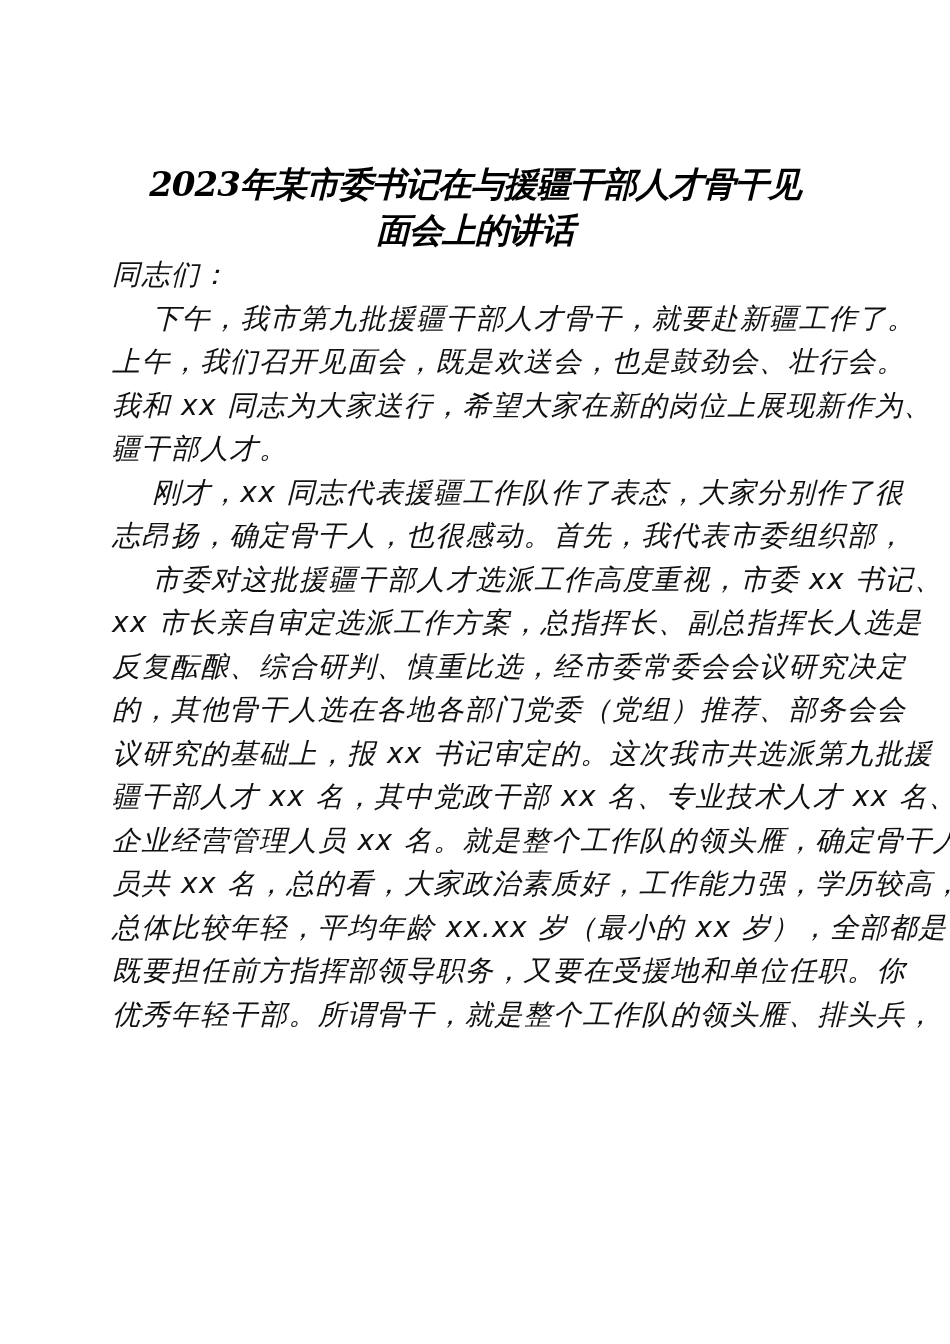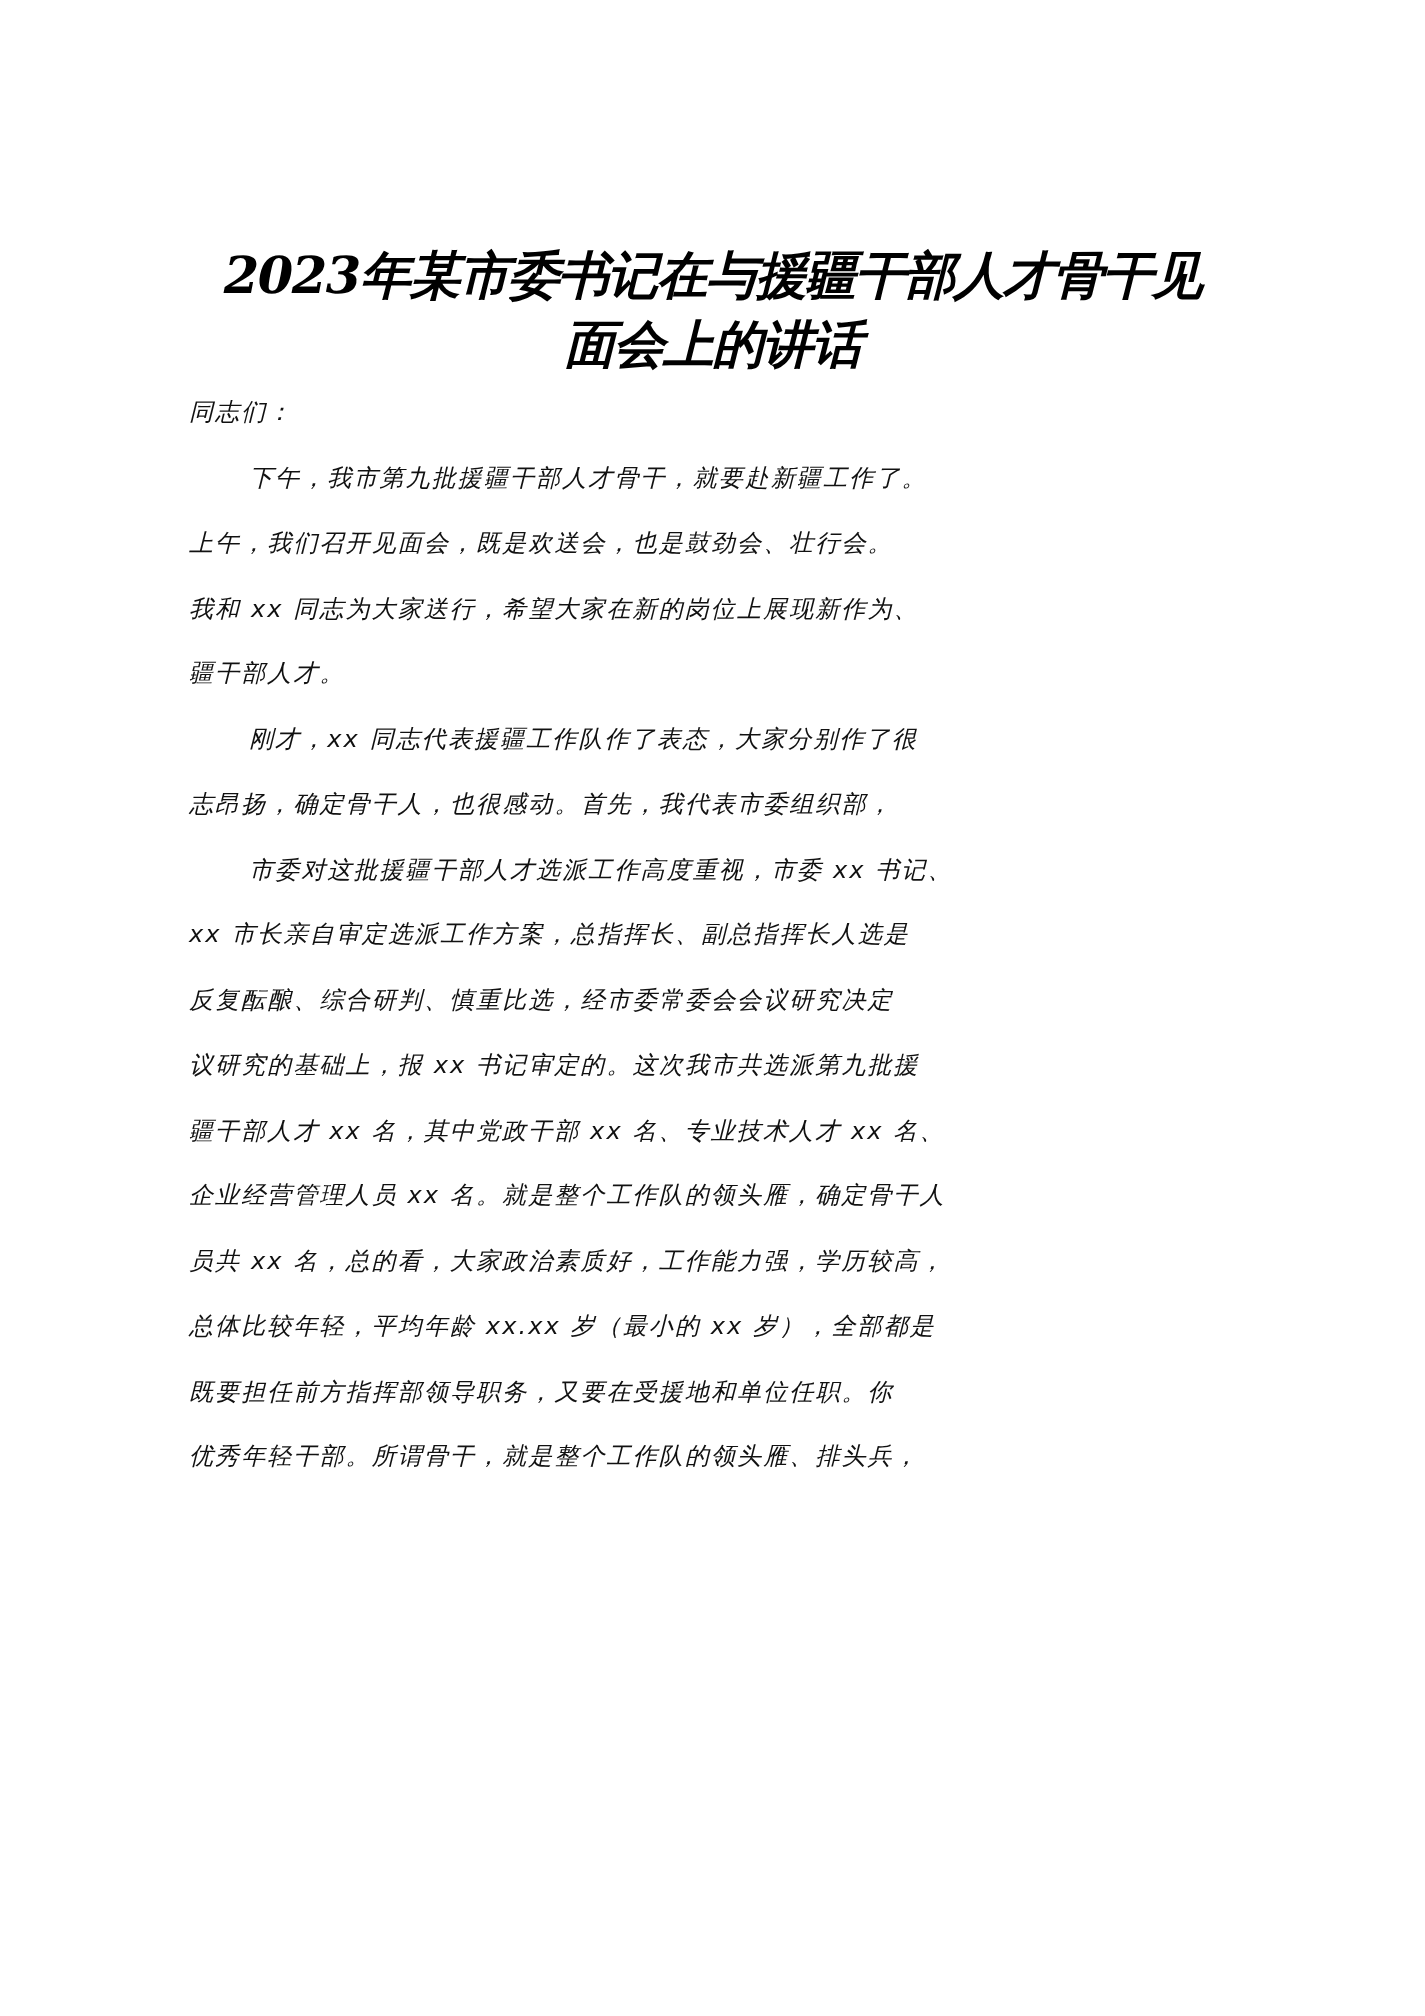--- a/index.html
+++ b/index.html
@@ -30,25 +30,25 @@
       text-align: center;
       font-family: "DejaVu Serif", "Liberation Serif", serif;
       font-weight: bold;
       font-size: 34px;
       line-height: 46px;
       letter-spacing: -1px;
     }
     .title-line { display: block; }
     .body {
       position: absolute;
-      left: 126px;
+      left: 112px;
       top: 253px;
       width: 730px;
       font-family: "DejaVu Sans", "Liberation Sans", sans-serif;
-      font-size: 16px;
+      font-size: 28px;
       color: #111111;
     }
     .line {
       display: block;
       height: 43.5px;
       line-height: 43.5px;
       white-space: nowrap;
       letter-spacing: 1.4px;
     }
     .indent { padding-left: 40px; }
@@ -75,20 +75,21 @@
 
     <div>
       <span class="line indent">刚才，xx 同志代表援疆工作队作了表态，大家分别作了很</span>
       <span class="line">志昂扬，确定骨干人，也很感动。首先，我代表市委组织部，</span>
     </div>
 
     <div>
       <span class="line indent">市委对这批援疆干部人才选派工作高度重视，市委 xx 书记、</span>
       <span class="line">xx 市长亲自审定选派工作方案，总指挥长、副总指挥长人选是</span>
       <span class="line">反复酝酿、综合研判、慎重比选，经市委常委会会议研究决定</span>
+      <span class="line">的，其他骨干人选在各地各部门党委（党组）推荐、部务会会</span>
       <span class="line">议研究的基础上，报 xx 书记审定的。这次我市共选派第九批援</span>
       <span class="line">疆干部人才 xx 名，其中党政干部 xx 名、专业技术人才 xx 名、</span>
       <span class="line">企业经营管理人员 xx 名。就是整个工作队的领头雁，确定骨干人</span>
       <span class="line">员共 xx 名，总的看，大家政治素质好，工作能力强，学历较高，</span>
       <span class="line">总体比较年轻，平均年龄 xx.xx 岁（最小的 xx 岁），全部都是</span>
       <span class="line">既要担任前方指挥部领导职务，又要在受援地和单位任职。你</span>
       <span class="line">优秀年轻干部。所谓骨干，就是整个工作队的领头雁、排头兵，</span>
     </div>
   </div>
 

